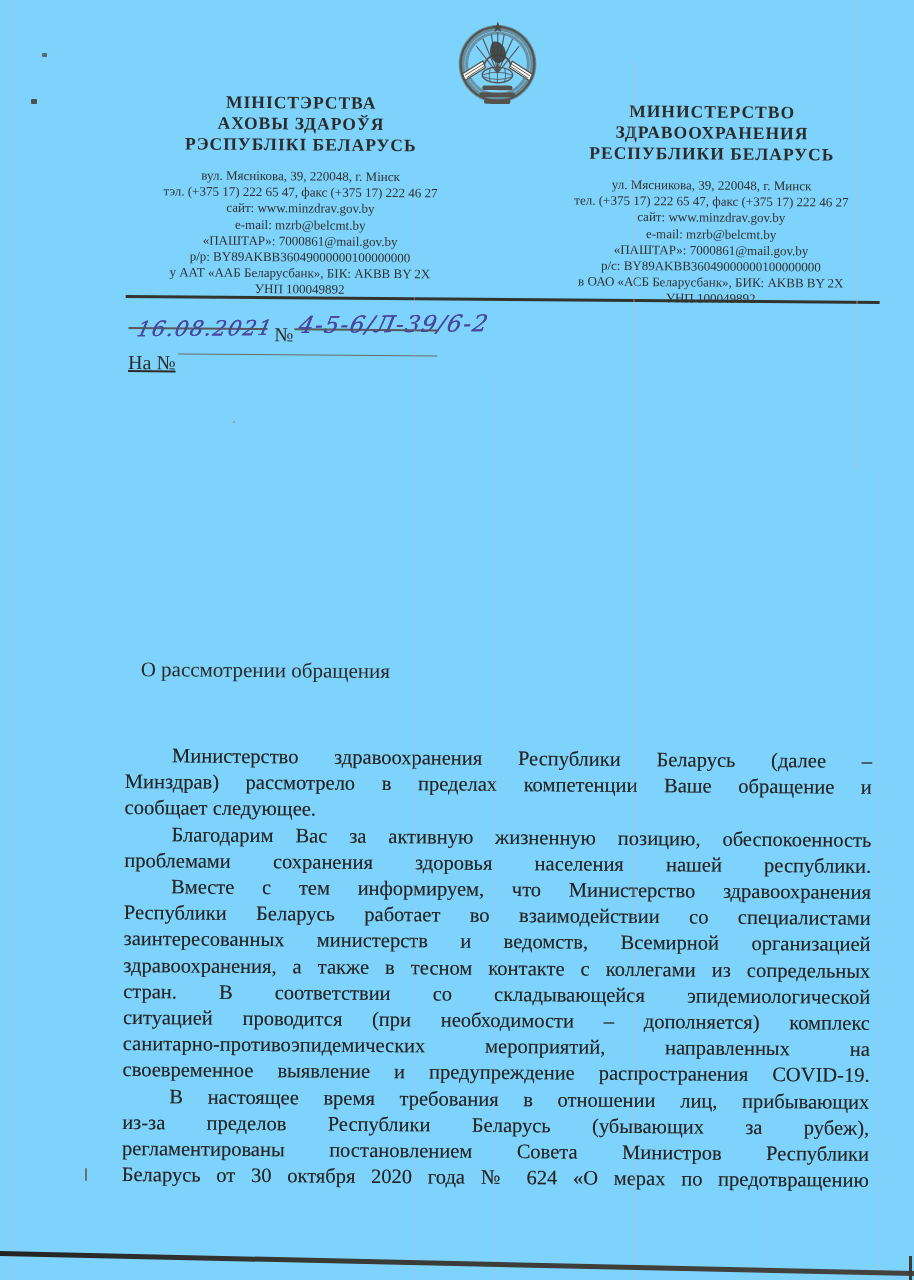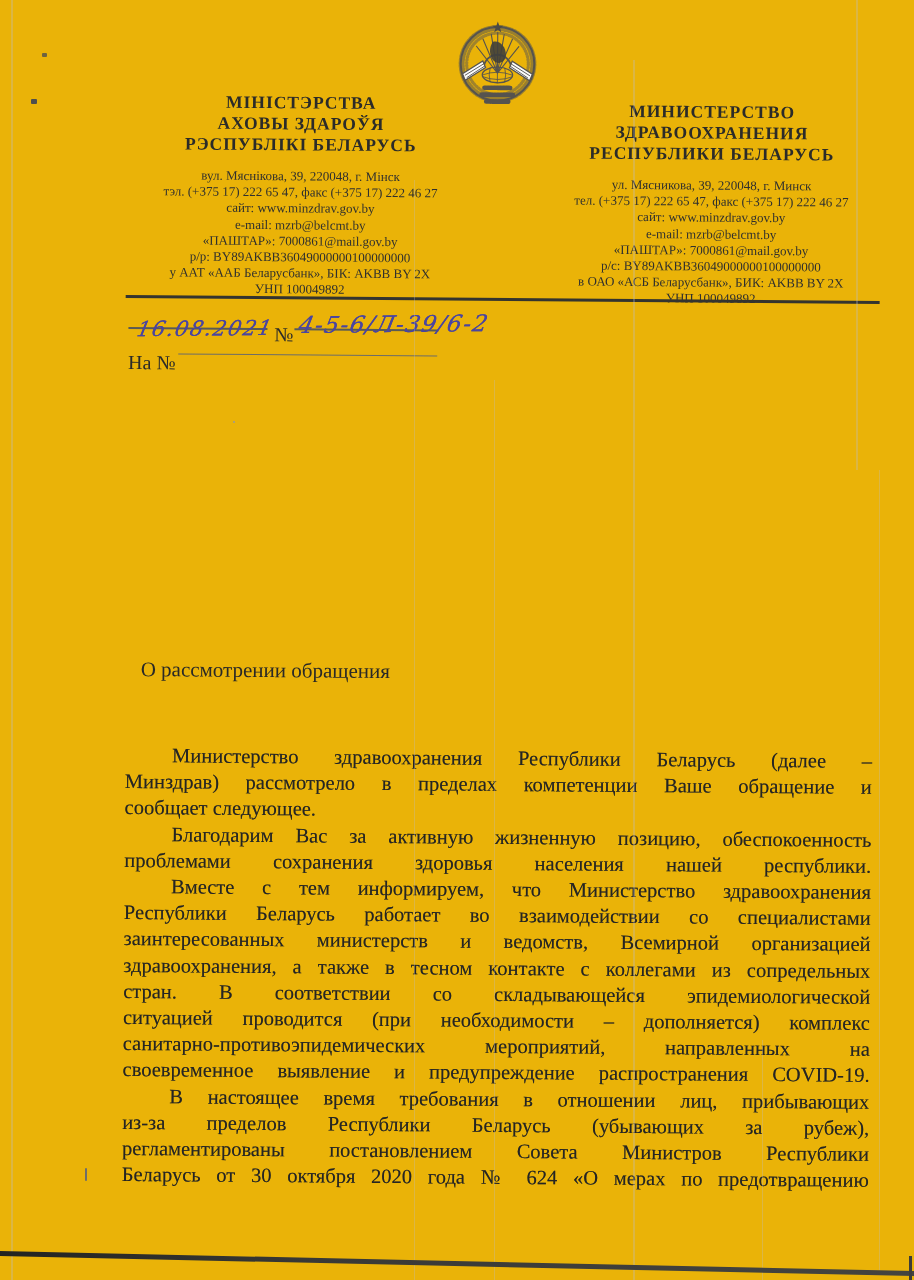--- a/index.html
+++ b/index.html
@@ -1,18 +1,18 @@
 <!DOCTYPE html>
 <html lang="ru"><head>
 <meta charset="utf-8">
 <style>
   html,body{margin:0;padding:0;background:#e8e8e6;}
   .page{
     position:relative;width:914px;height:1280px;margin:0 auto;
-    background:#eab308;overflow:hidden;
+    background:#7dd3fc;overflow:hidden;
     font-family:"Liberation Serif", serif;color:#262624;
   }
   .tilt{position:absolute;left:0;top:0;width:914px;height:1280px;
     transform:rotate(0.45deg);transform-origin:0 0;}
   
   .hcol{position:absolute;width:334px;text-align:center;}
   .hcol.left{left:135px;top:90px;}
   .hcol.right{left:546px;top:96px;}
   .htitle{font-weight:bold;font-size:17.5px;line-height:21px;letter-spacing:1px;color:#2b2b29;}
   .haddr{margin-top:13px;font-size:13px;line-height:16.2px;color:#30302e;}
@@ -111,21 +111,21 @@
       </div>
     </div>
 
     <div class="hrule"></div>
 
     <div class="u" style="left:131px;top:326px;width:139px;"></div>
     <div class="hand" style="left:140px;top:315px;font-size:21px;">16.08.2021</div>
     <div class="plabel" style="left:277px;top:321px;">№</div>
     <div class="u" style="left:297px;top:326px;width:144px;"></div>
     <div class="hand" style="left:302px;top:308px;font-size:23px;">4-5-6/Л-39/6-2</div>
-    <div class="plabel" style="left:131px;top:350px;">На №</div>
+    <div class="plabel" style="left:131px;top:350px;text-decoration:underline;">На №</div>
     <div class="u thin" style="left:181px;top:352px;width:259px;"></div>
 
     <div class="subject">О рассмотрении обращения</div>
 
     <div class="bodytext">
       <div>
         <div class="ln ind">Министерство здравоохранения Республики Беларусь (далее –</div>
         <div class="ln">Минздрав) рассмотрело в пределах компетенции Ваше обращение  и</div>
         <div class="ln short">сообщает следующее.</div>
       </div>

